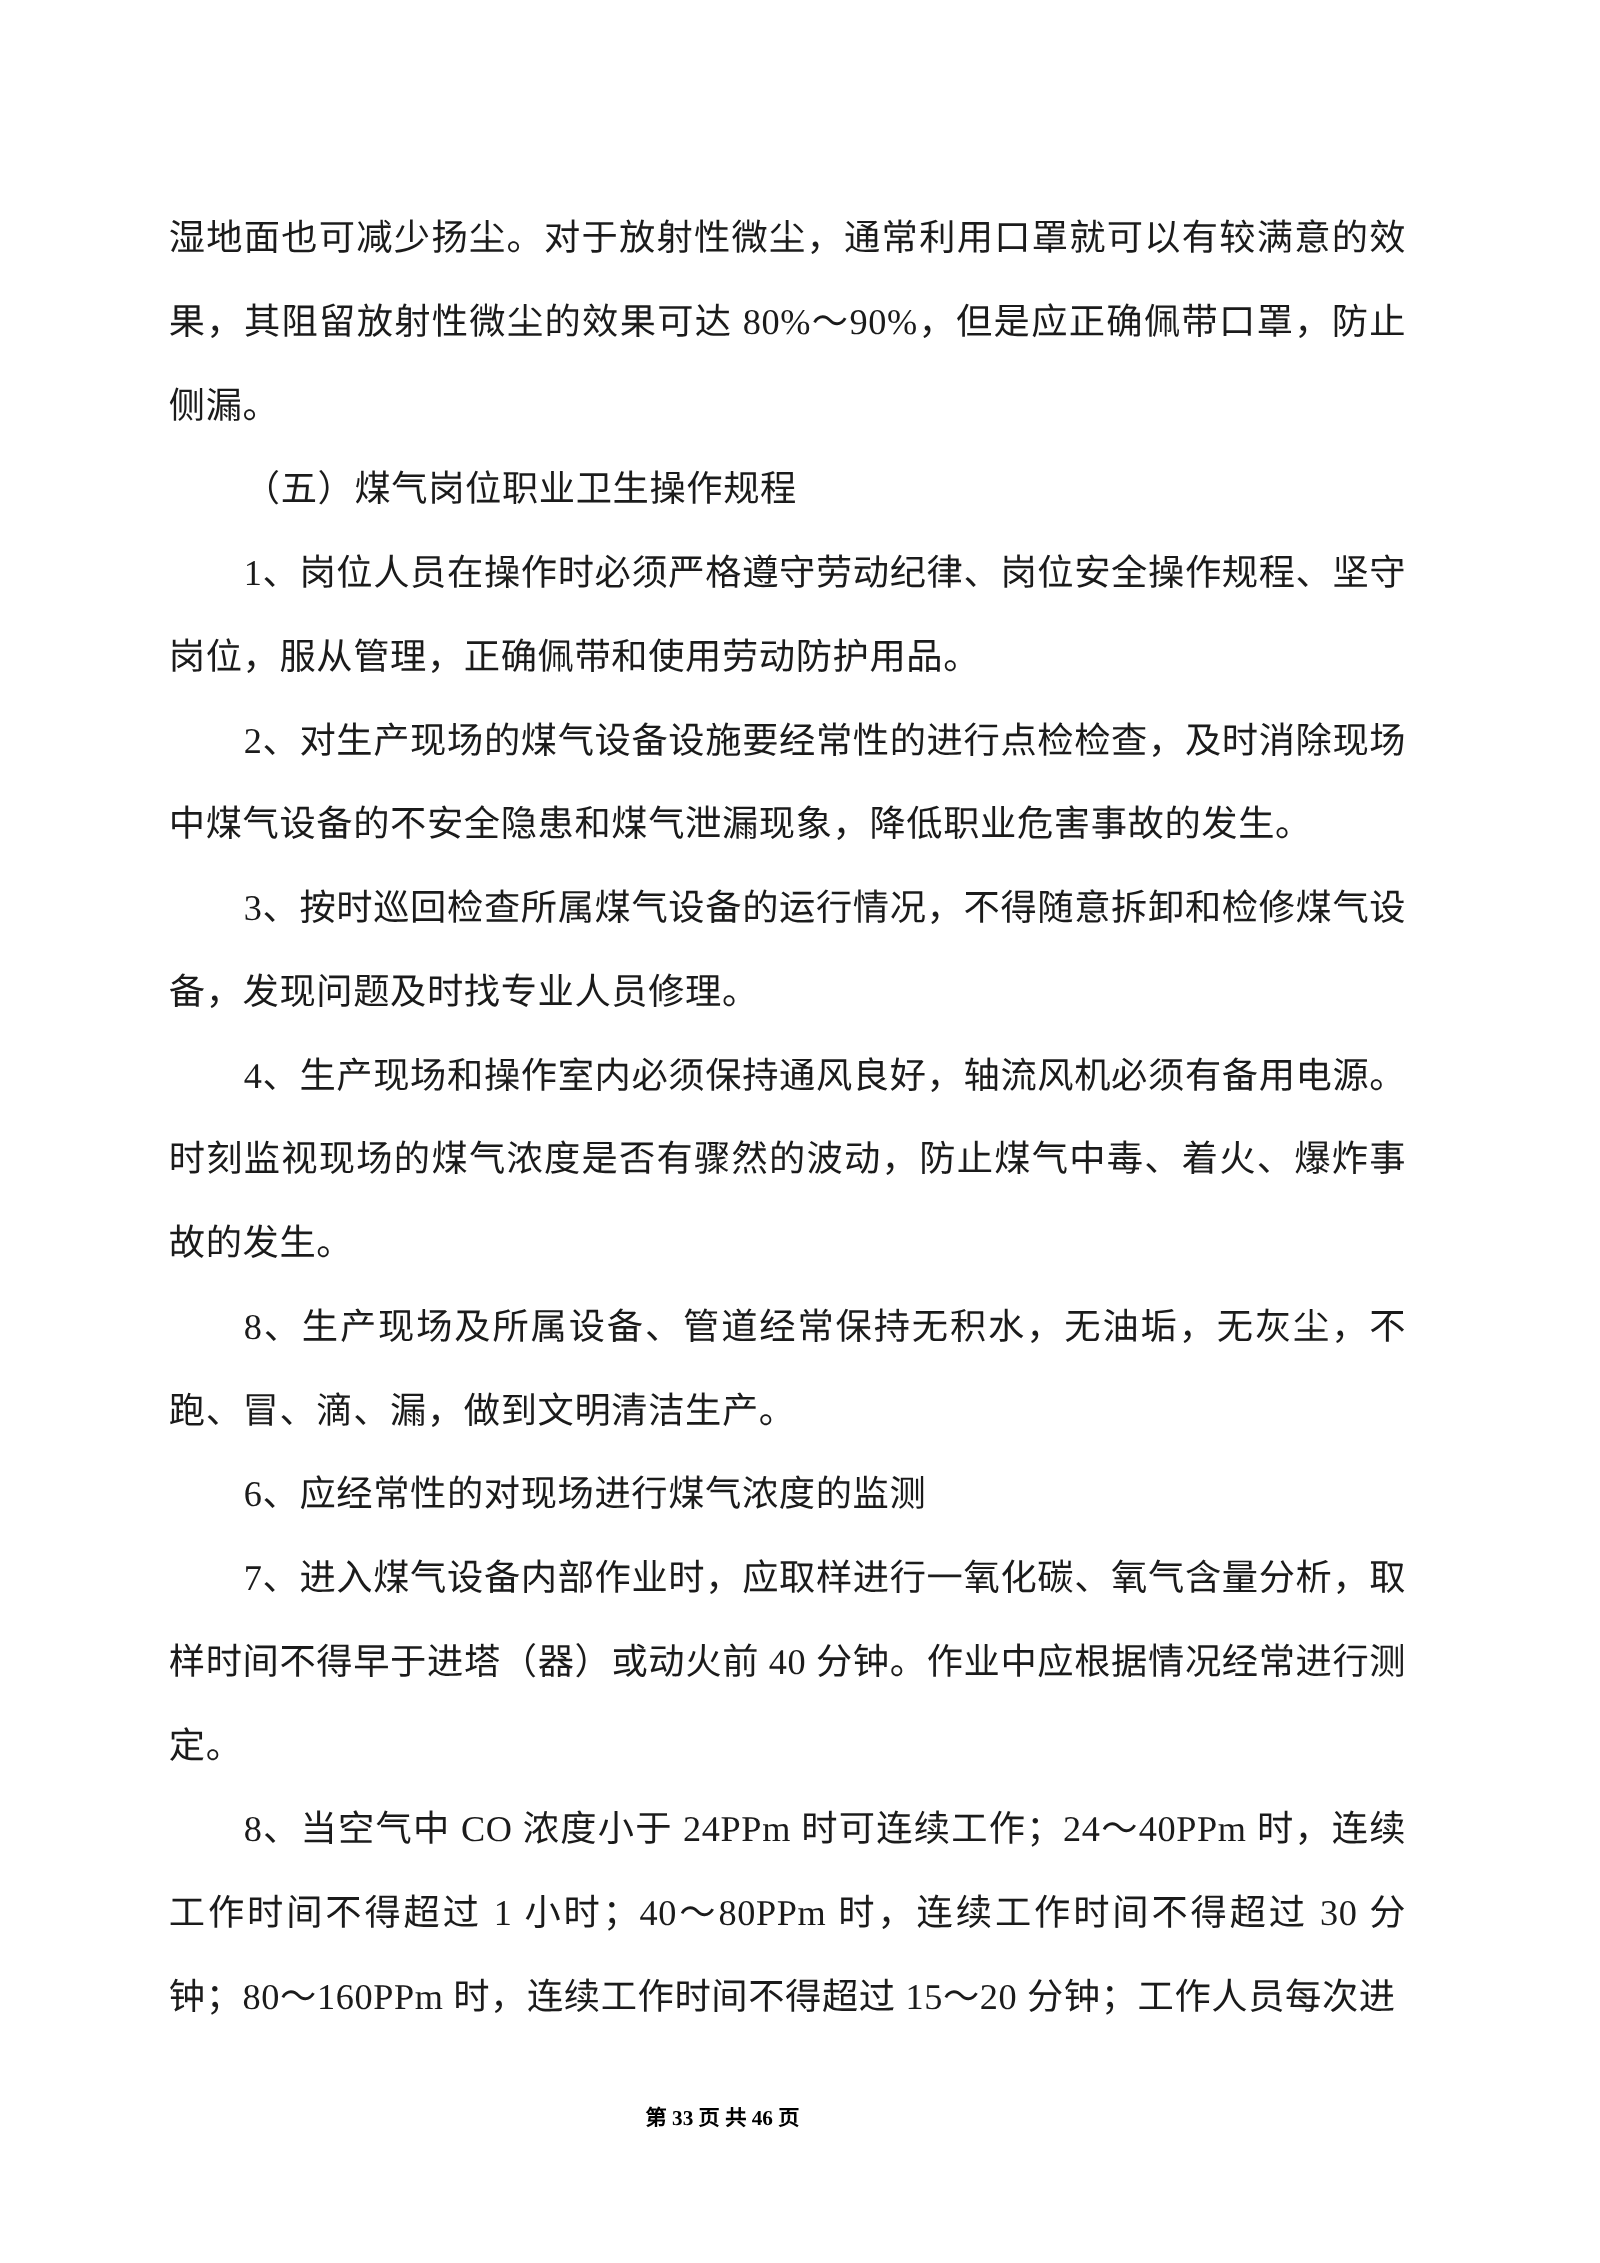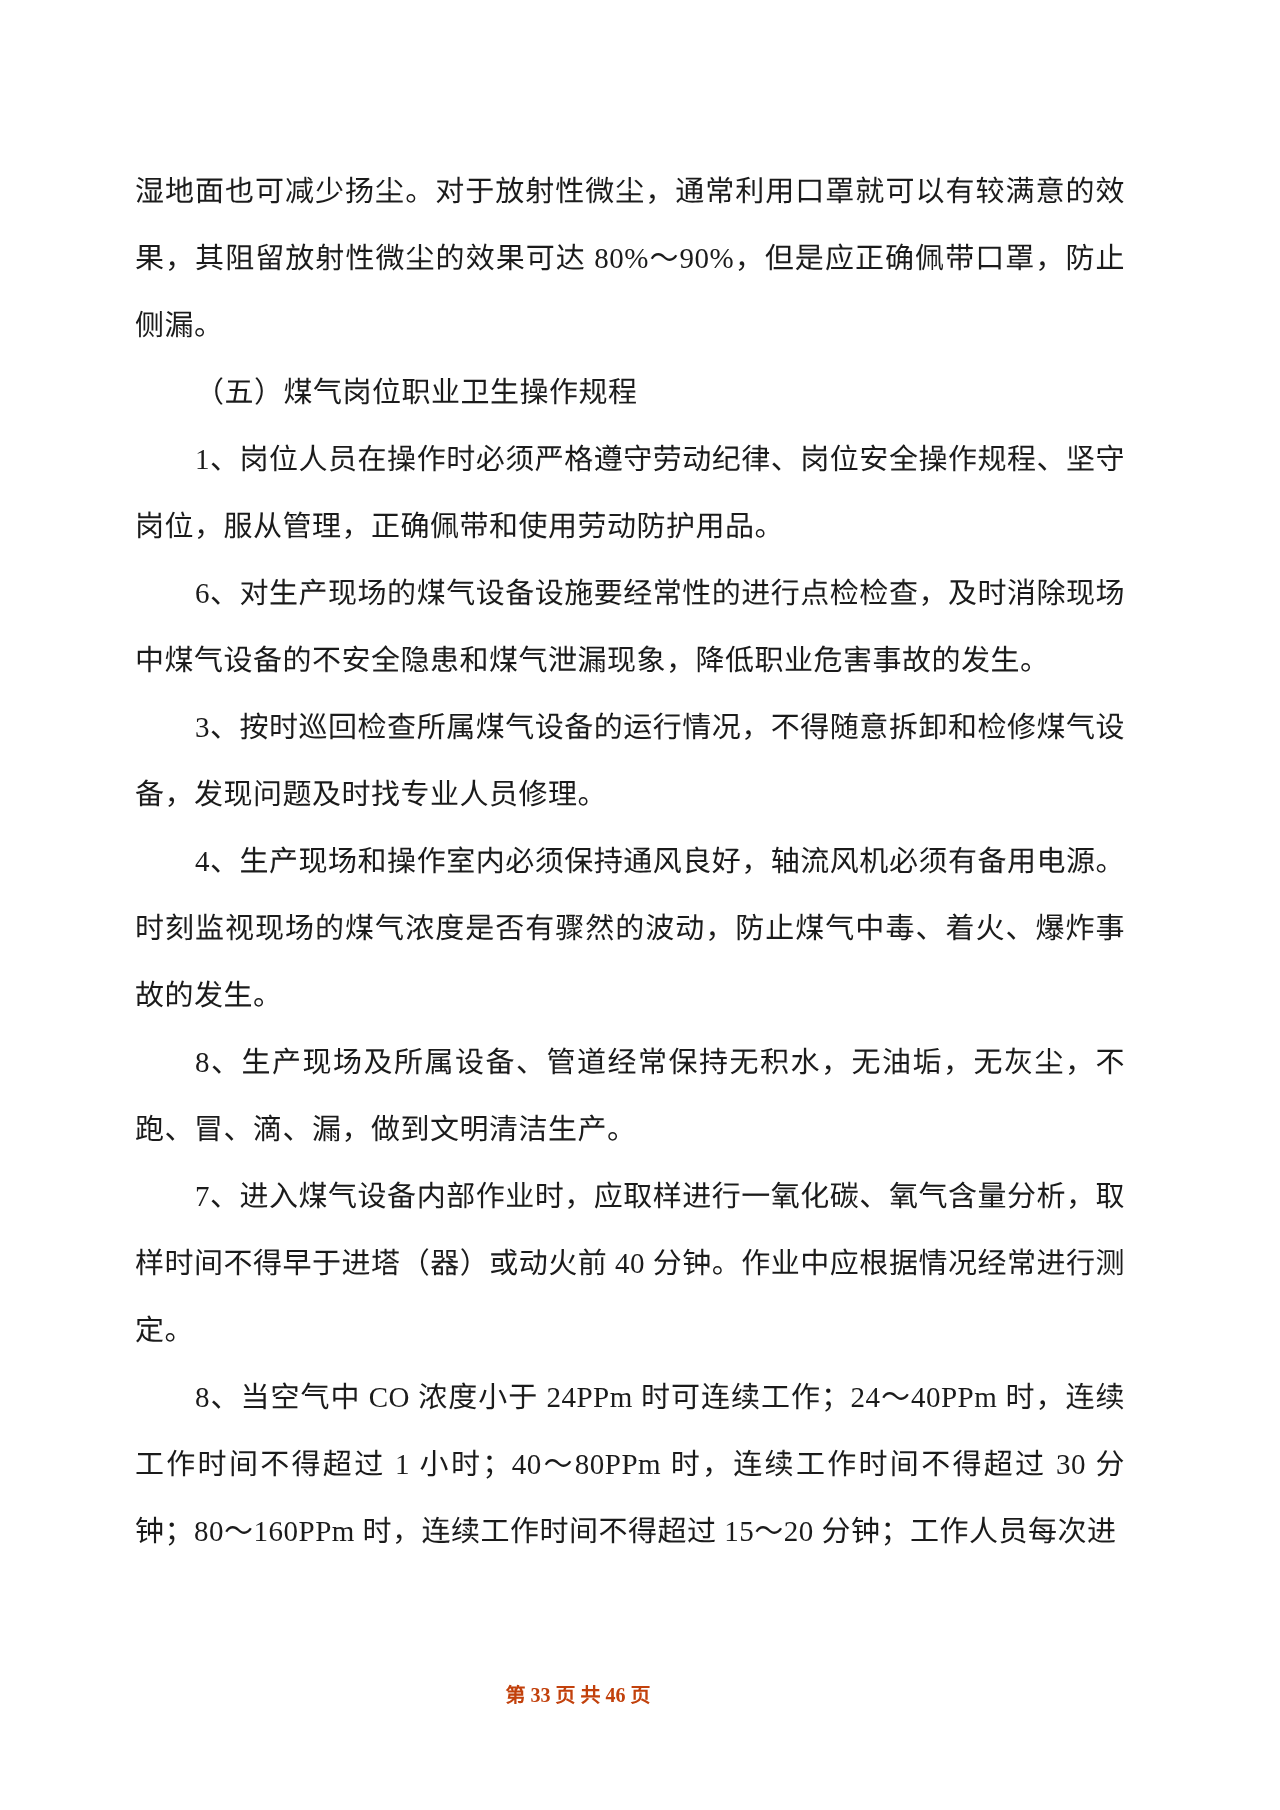--- a/index.html
+++ b/index.html
@@ -38,38 +38,39 @@
   .para.heading {
     font-weight: 400;
     font-family: "Liberation Sans", "DejaVu Sans", sans-serif;
   }
   .footer {
     position: absolute;
     top: 1678px;
     left: 0;
     width: 1156px;
     text-align: center;
-    font-size: 20px;
+    font-size: 17px;
     line-height: 34px;
     font-weight: 700;
-    color: #c2410c;
+    color: #000000;
     font-family: "Liberation Serif", "DejaVu Serif", serif;
   }
 </style>
 </head>
 <body>
 
 <div class="page">
   <div class="content">
       <p class="para">湿地面也可减少扬尘。对于放射性微尘，通常利用口罩就可以有较满意的效果，其阻留放射性微尘的效果可达 80%～90%，但是应正确佩带口罩，防止侧漏。</p>
       <p class="para indent heading">（五）煤气岗位职业卫生操作规程</p>
       <p class="para indent">1、岗位人员在操作时必须严格遵守劳动纪律、岗位安全操作规程、坚守岗位，服从管理，正确佩带和使用劳动防护用品。</p>
-      <p class="para indent">6、对生产现场的煤气设备设施要经常性的进行点检检查，及时消除现场中煤气设备的不安全隐患和煤气泄漏现象，降低职业危害事故的发生。</p>
+      <p class="para indent">2、对生产现场的煤气设备设施要经常性的进行点检检查，及时消除现场中煤气设备的不安全隐患和煤气泄漏现象，降低职业危害事故的发生。</p>
       <p class="para indent">3、按时巡回检查所属煤气设备的运行情况，不得随意拆卸和检修煤气设备，发现问题及时找专业人员修理。</p>
       <p class="para indent">4、生产现场和操作室内必须保持通风良好，轴流风机必须有备用电源。时刻监视现场的煤气浓度是否有骤然的波动，防止煤气中毒、着火、爆炸事故的发生。</p>
       <p class="para indent">8、生产现场及所属设备、管道经常保持无积水，无油垢，无灰尘，不跑、冒、滴、漏，做到文明清洁生产。</p>
+      <p class="para indent">6、应经常性的对现场进行煤气浓度的监测</p>
       <p class="para indent">7、进入煤气设备内部作业时，应取样进行一氧化碳、氧气含量分析，取样时间不得早于进塔（器）或动火前 40 分钟。作业中应根据情况经常进行测定。</p>
       <p class="para indent">8、当空气中 CO 浓度小于 24PPm 时可连续工作；24～40PPm 时，连续工作时间不得超过 1 小时；40～80PPm 时，连续工作时间不得超过 30 分钟；80～160PPm 时，连续工作时间不得超过 15～20 分钟；工作人员每次进</p>
     </div>
   <div class="footer">
     <span>第 33 页 共 46 页</span>
   </div>
 </div>
 
 </body></html>

